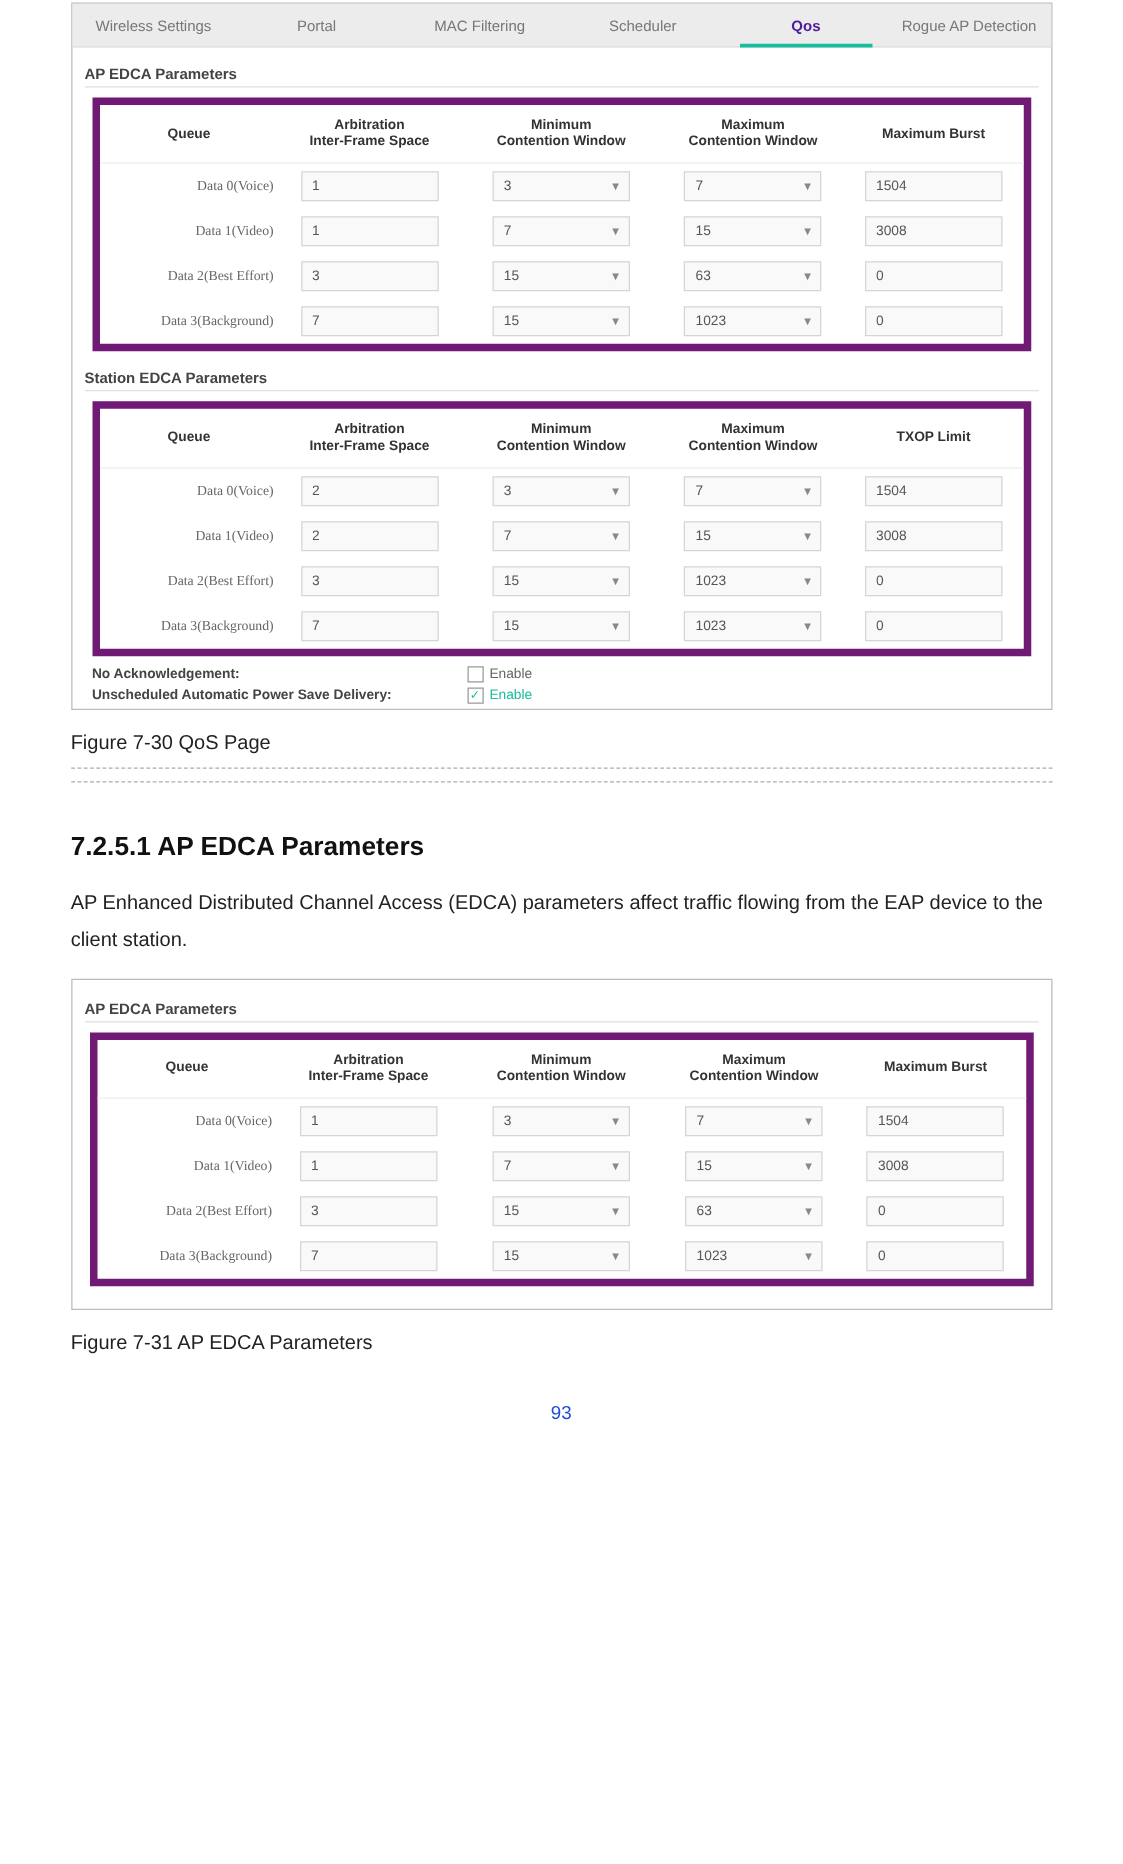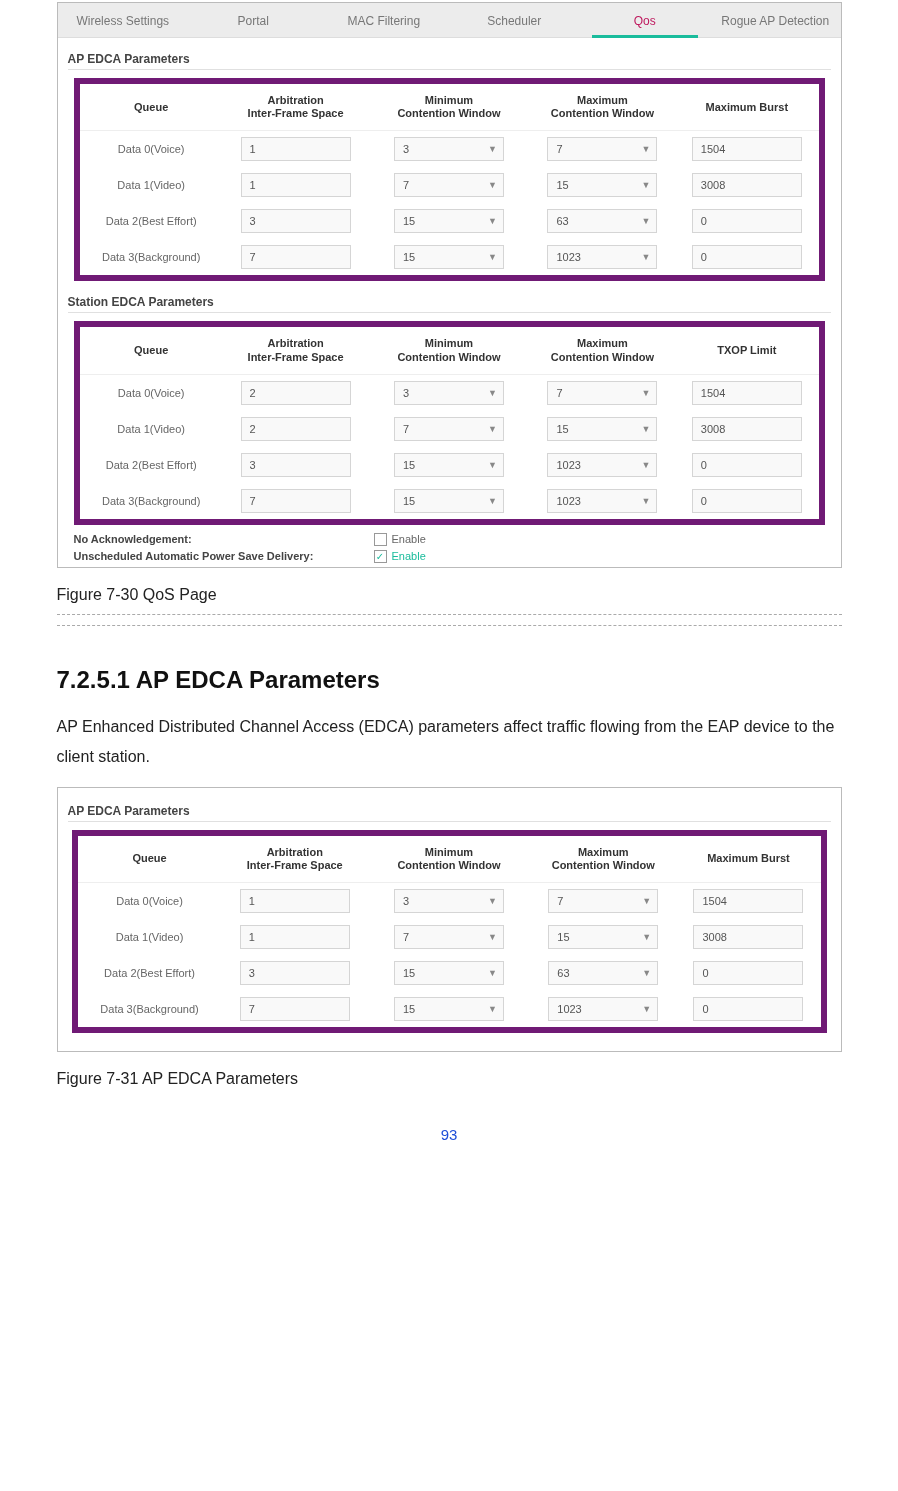--- a/index.html
+++ b/index.html
@@ -28,22 +28,22 @@
   .tab {
     flex: 1;
     text-align: center;
     padding: 11px 4px 9px 4px;
     font-size: 12px;
     color: #777;
     cursor: pointer;
     position: relative;
   }
   .tab.active {
-    color: #be185d;
-    font-weight: normal;
+    color: #4c1d95;
+    font-weight: bold;
   }
   .tab.active::after {
     content: "";
     position: absolute;
     left: 12px; right: 12px; bottom: -1px;
     height: 3px;
     background: #1abc9c;
   }
   .section-title {
     font-size: 12px;
@@ -74,21 +74,21 @@
     font-size: 11px;
     color: #555;
   }
   .col-q { width: 150px; }
   .col-a { width: 170px; }
   .col-min { width: 170px; }
   .col-max { width: 170px; }
   .col-last { width: 150px; }
   .grid-head .col { font-weight: bold; color: #333; line-height: 1.2; }
   .grid-row { border-bottom: 0; padding: 6px 4px; }
-  .q-label { font-size: 11px; color: #666; text-align: center; }
+  .q-label { font-size: 11px; color: #666; text-align: right; font-family: Liberation Serif, serif; }
   .txt-input {
     width: 110px;
     height: 24px;
     border: 1px solid #d5d5d5;
     background: #f9f9f9;
     font-size: 11px;
     color: #555;
     padding: 0 8px;
     margin: 0 auto;
     display: block;
@@ -168,21 +168,21 @@
   }
   .def-term {
     width: 180px;
     font-weight: bold;
     color: #222;
     padding-right: 10px;
   }
   .def-body { flex: 1; color: #222; }
 
   h3.sec-head {
-    font-size: 24px;
+    font-size: 21px;
     font-weight: 900;
     margin: 40px 0 18px 0;
     color: #111;
   }
   .para {
     font-size: 16px;
     line-height: 1.9;
     color: #222;
     margin-bottom: 14px;
   }

